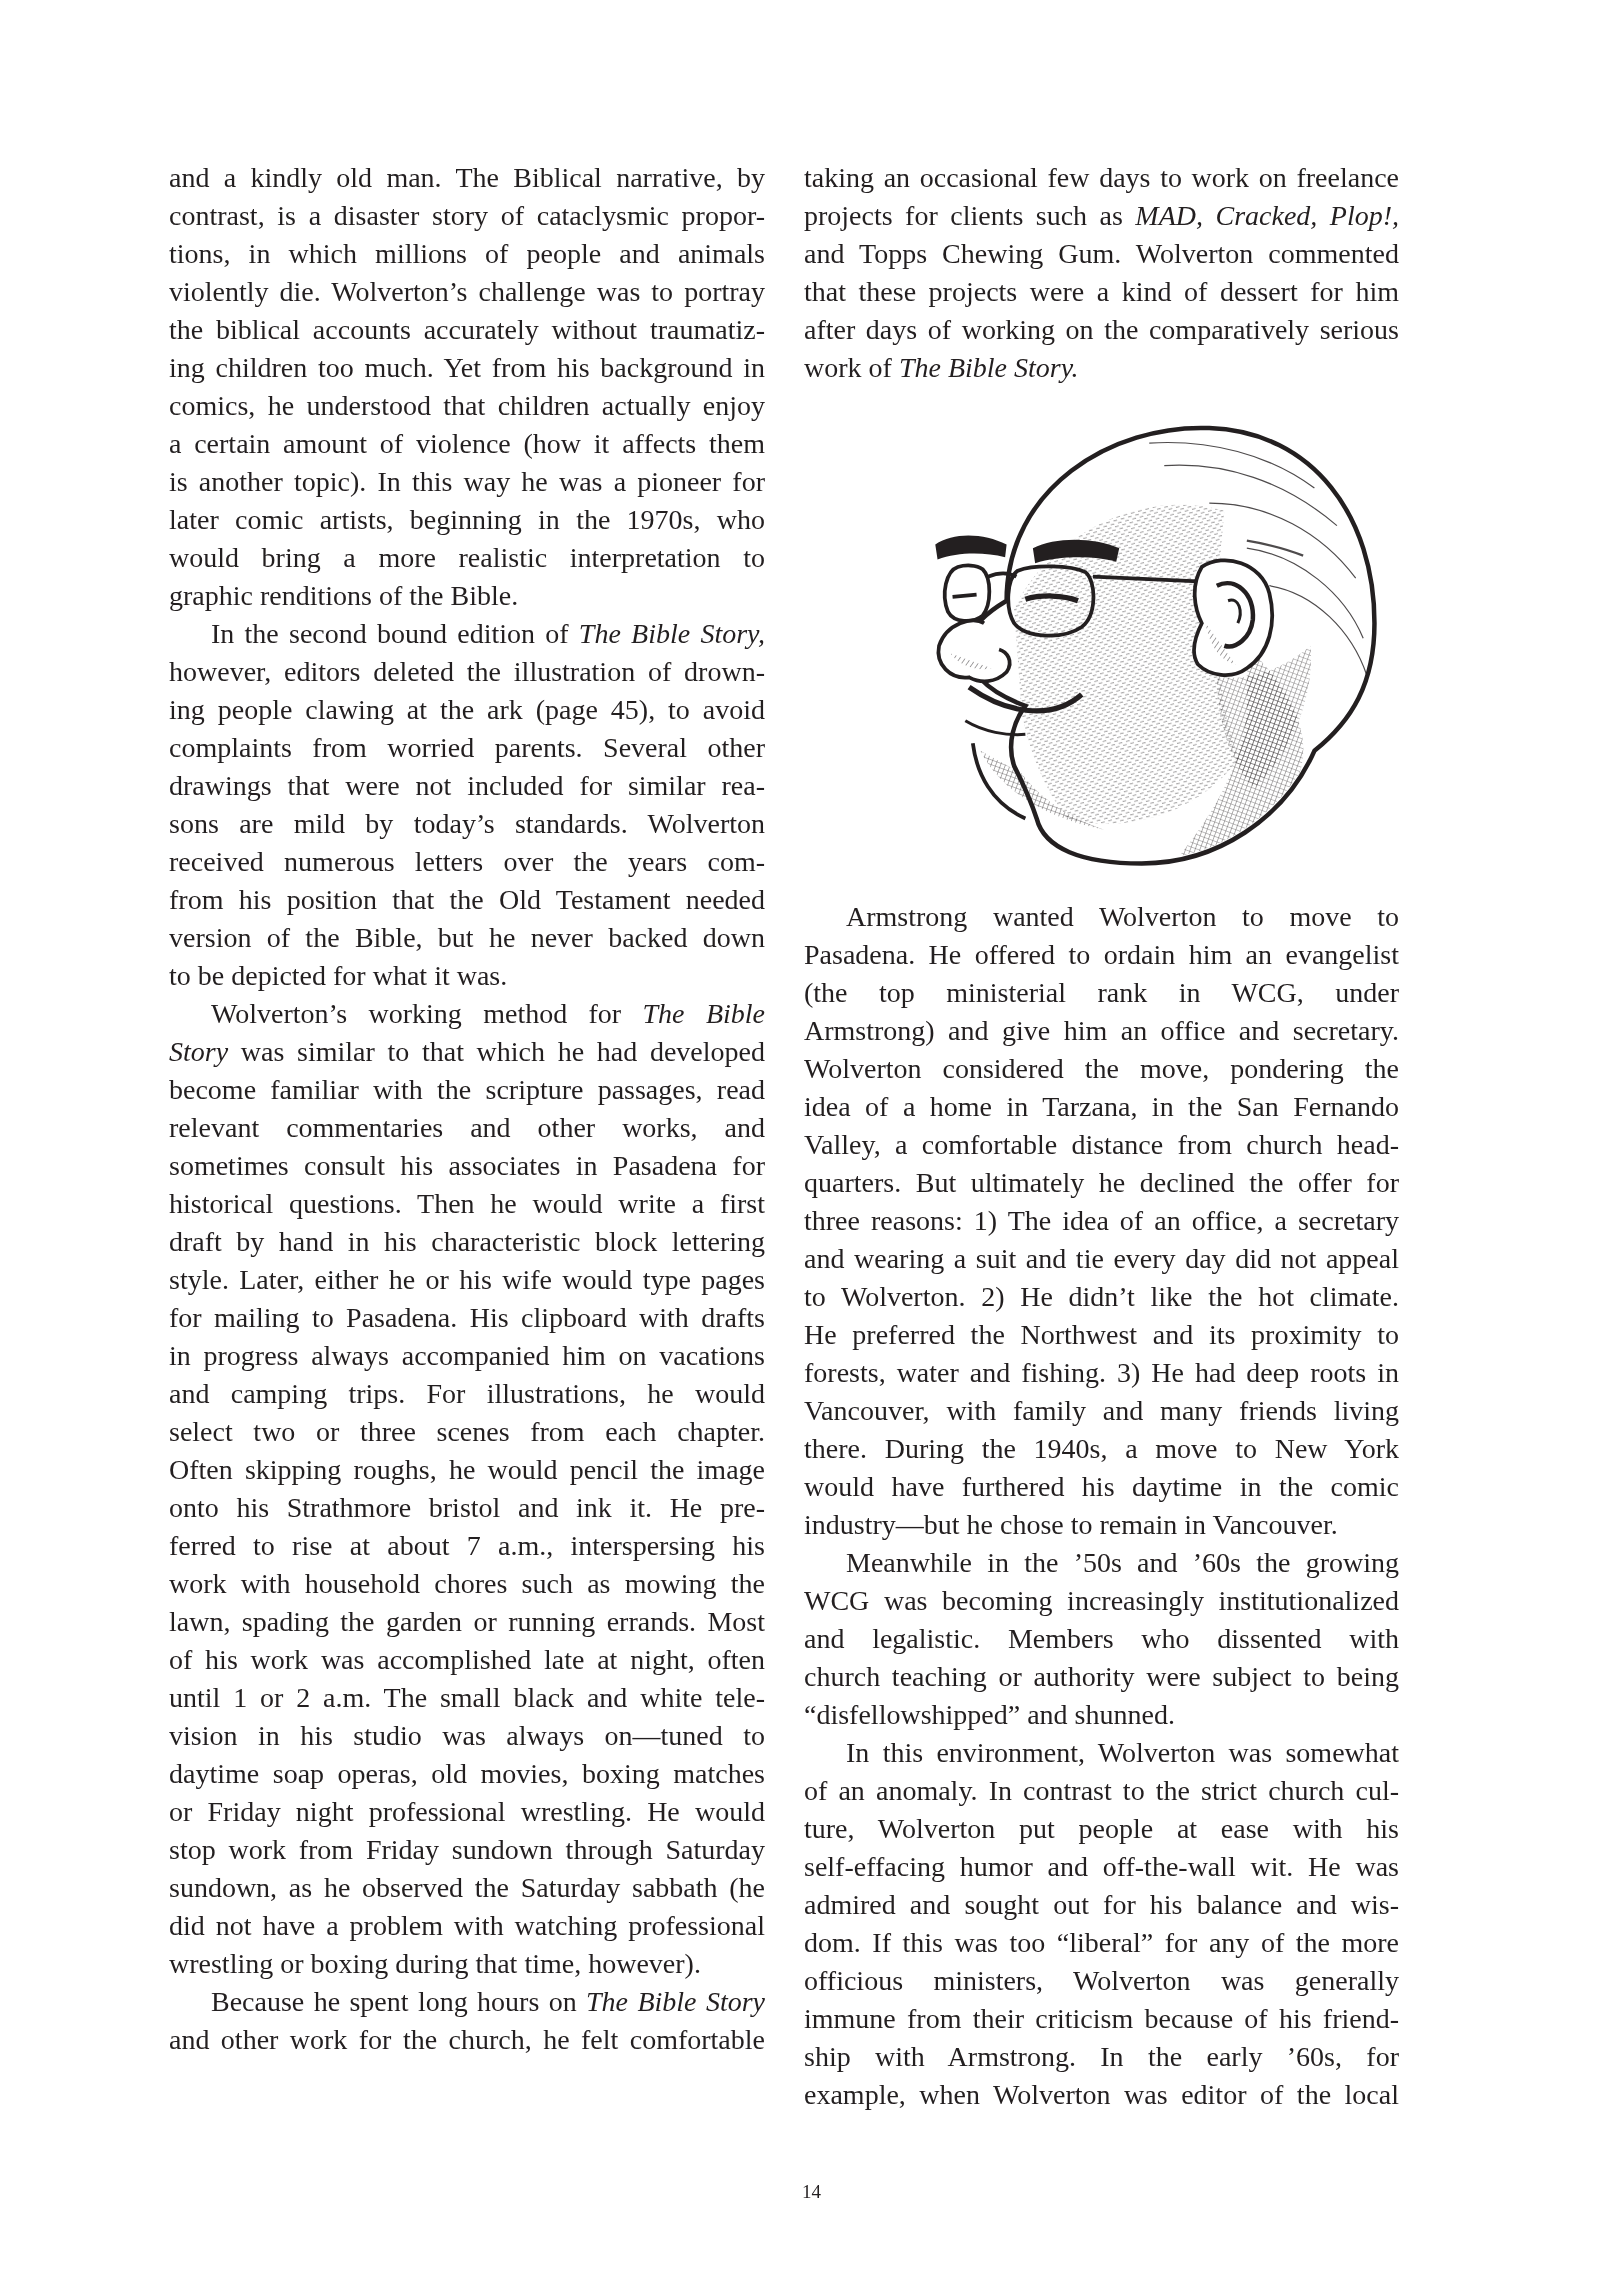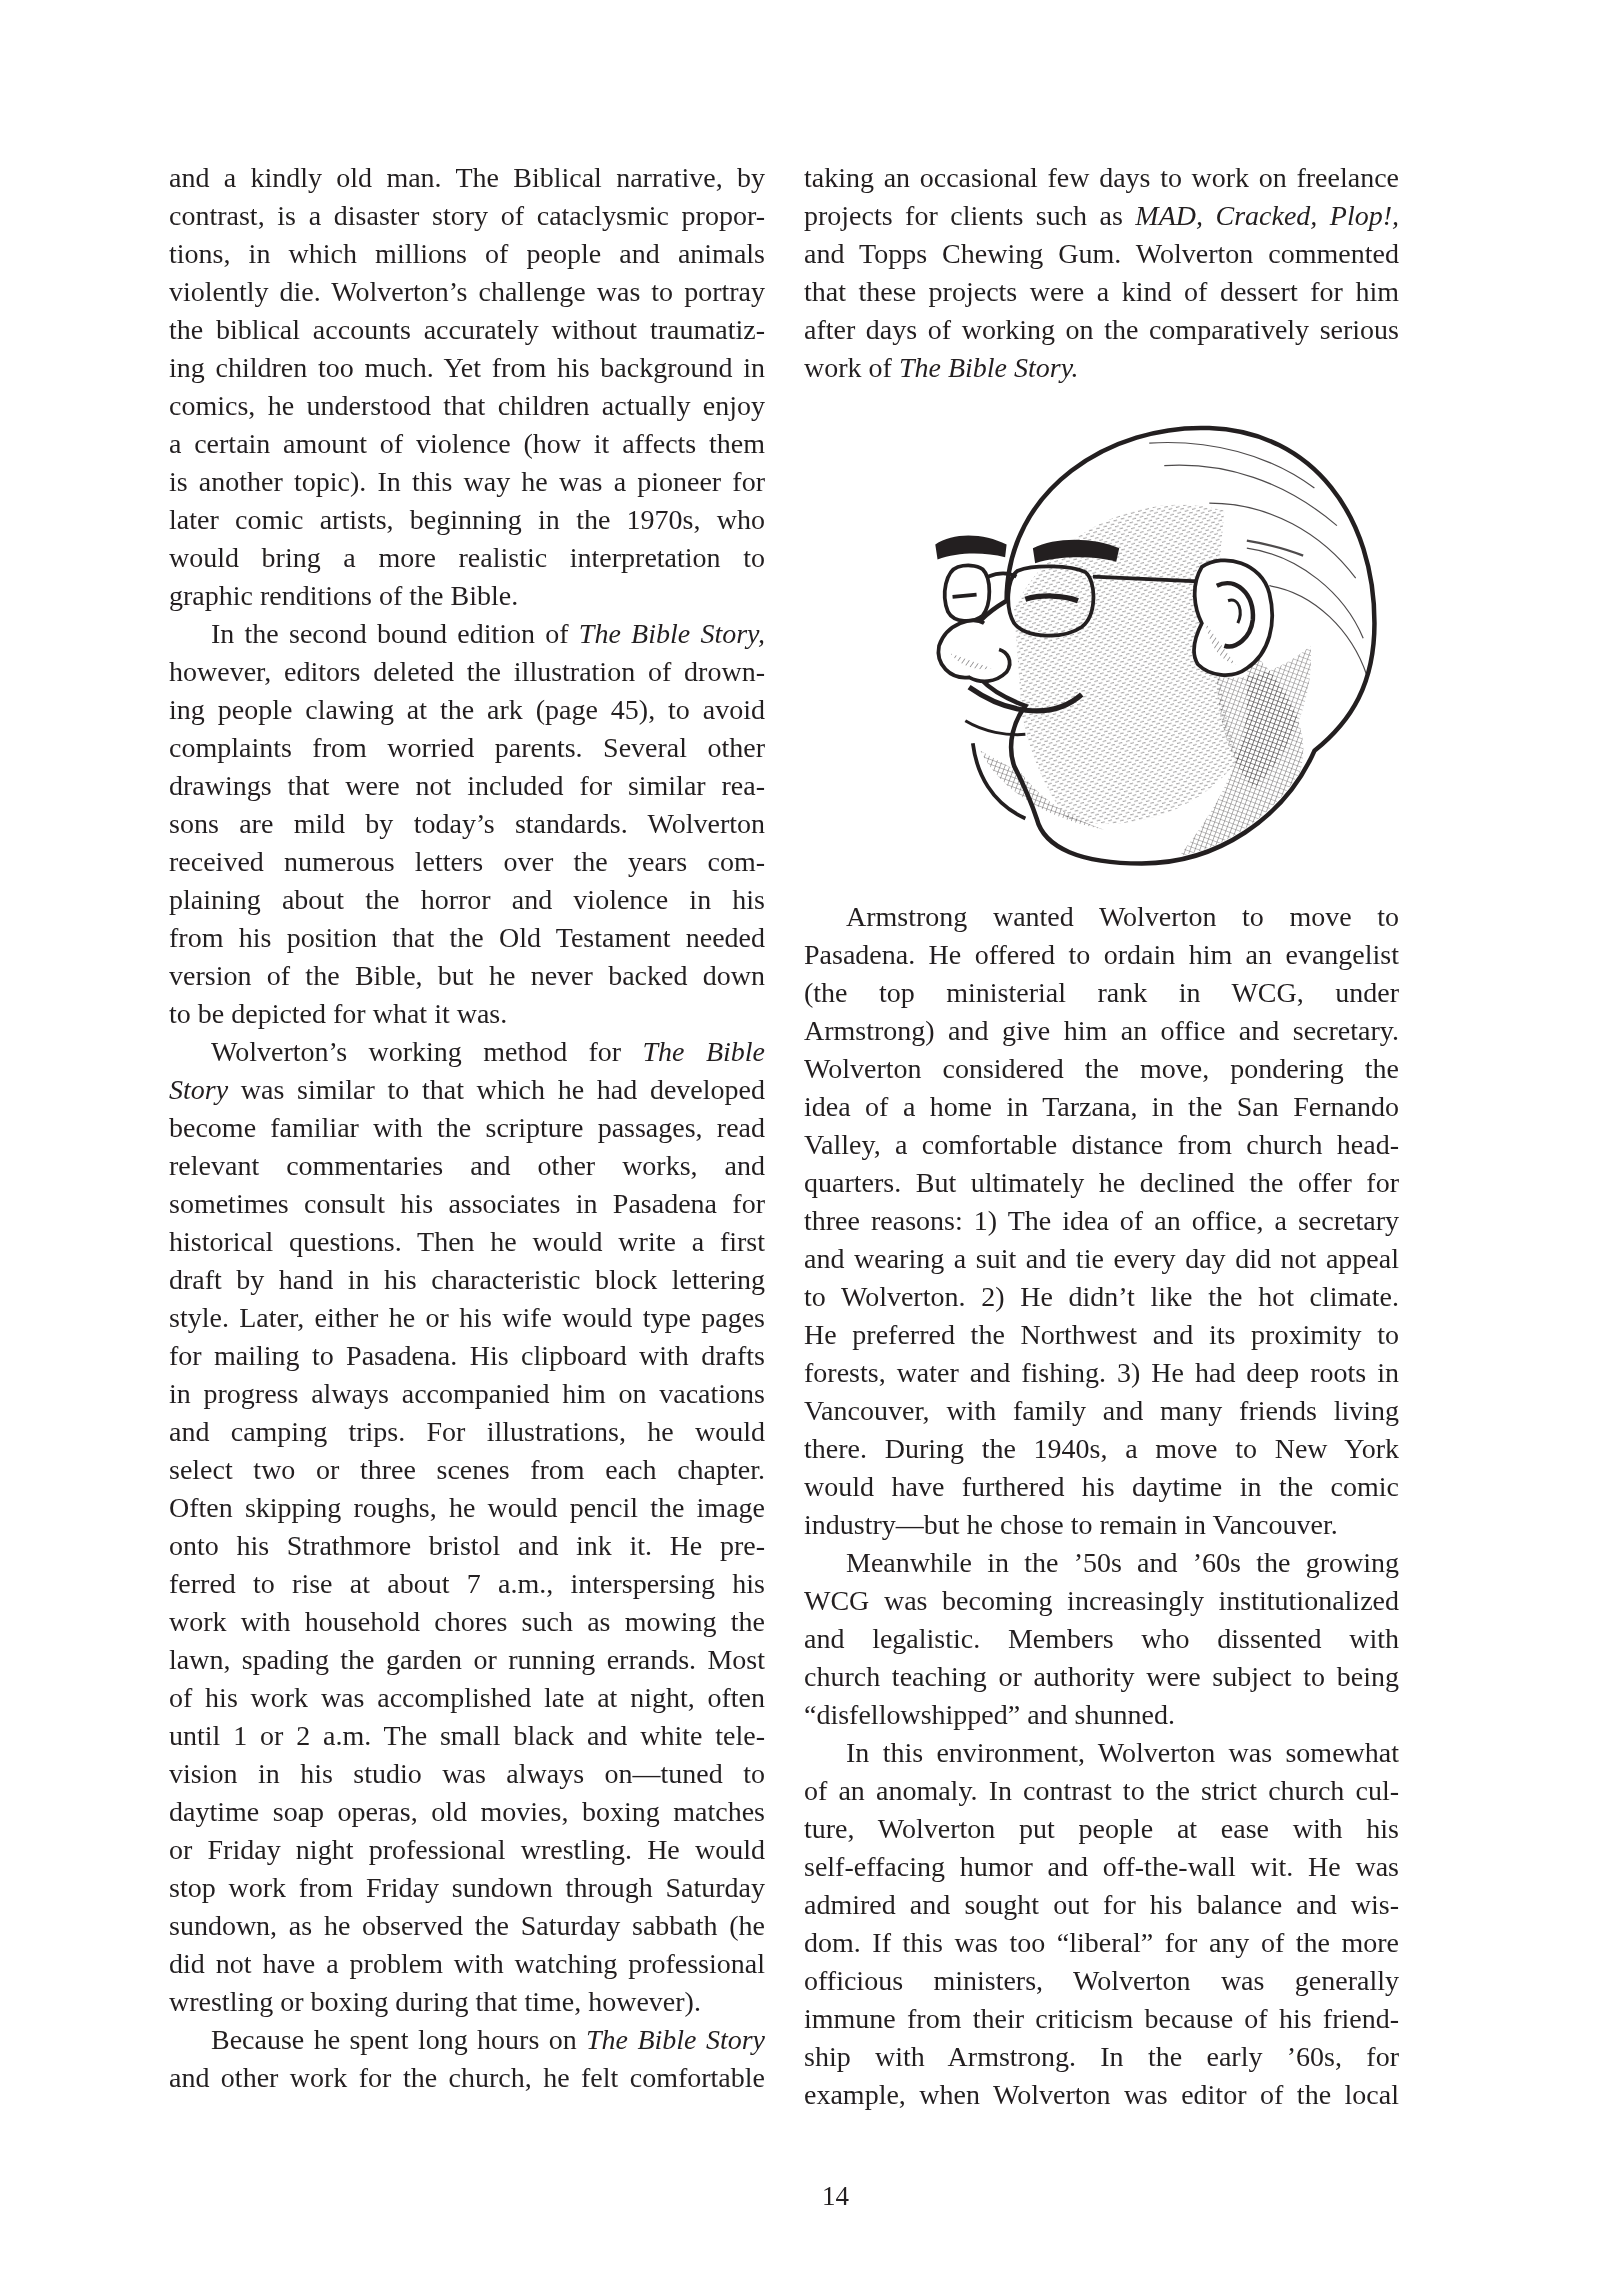--- a/index.html
+++ b/index.html
@@ -28,23 +28,23 @@
   .line.last { text-align-last: left; }
   .line.indent { text-indent: 42px; }
   .line i { font-style: italic; }
   .illustration {
     position: absolute;
     left: 894px; top: 398px; width: 518px; height: 488px;
   }
   .page-number {
     position: absolute;
     left: 774px; top: 2181px; width: 75px;
-    text-align: right;
+    text-align: center;
     font-family: "Liberation Serif", "DejaVu Serif", serif;
-    font-size: 27px;
+    font-size: 19px;
     color: #231f20;
   }
 </style>
 </head>
 <body>
 
 <div class="page">
   <div class="col col-left">
       <span class="line">and a kindly old man. The Biblical narrative, by</span>
       <span class="line">contrast, is a disaster story of cataclysmic propor-</span>
@@ -58,21 +58,20 @@
       <span class="line">later comic artists, beginning in the 1970s, who</span>
       <span class="line">would bring a more realistic interpretation to</span>
       <span class="line last">graphic renditions of the Bible.</span>
       <span class="line indent">In the second bound edition of <i>The Bible Story,</i></span>
       <span class="line">however, editors deleted the illustration of drown-</span>
       <span class="line">ing people clawing at the ark (page 45), to avoid</span>
       <span class="line">complaints from worried parents. Several other</span>
       <span class="line">drawings that were not included for similar rea-</span>
       <span class="line">sons are mild by today’s standards. Wolverton</span>
       <span class="line">received numerous letters over the years com-</span>
-      <span class="line">plaining about the horror and violence in his</span>
       <span class="line">from his position that the Old Testament needed</span>
       <span class="line">version of the Bible, but he never backed down</span>
       <span class="line last">to be depicted for what it was.</span>
       <span class="line indent">Wolverton’s working method for <i>The Bible</i></span>
       <span class="line"><i>Story</i> was similar to that which he had developed</span>
       <span class="line">become familiar with the scripture passages, read</span>
       <span class="line">relevant commentaries and other works, and</span>
       <span class="line">sometimes consult his associates in Pasadena for</span>
       <span class="line">historical questions. Then he would write a first</span>
       <span class="line">draft by hand in his characteristic block lettering</span>

